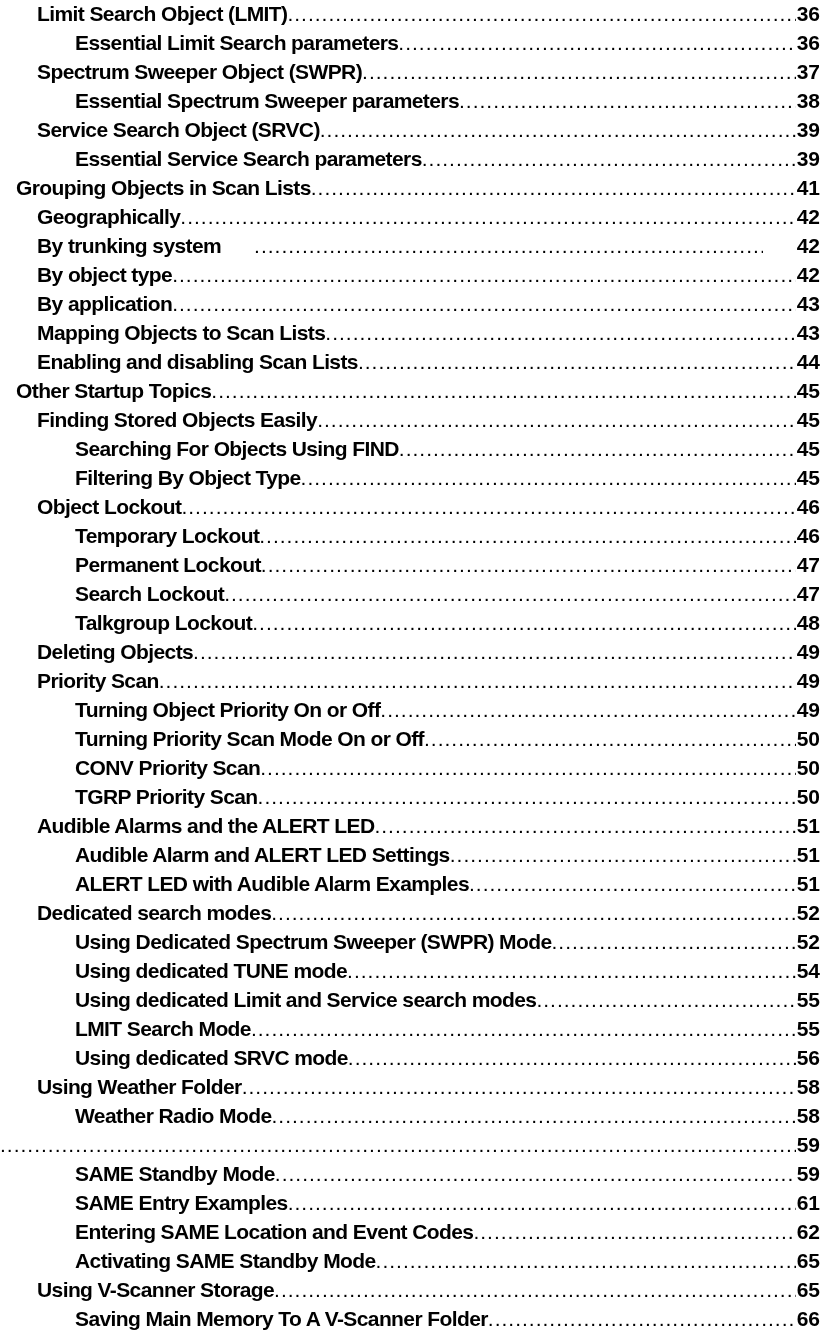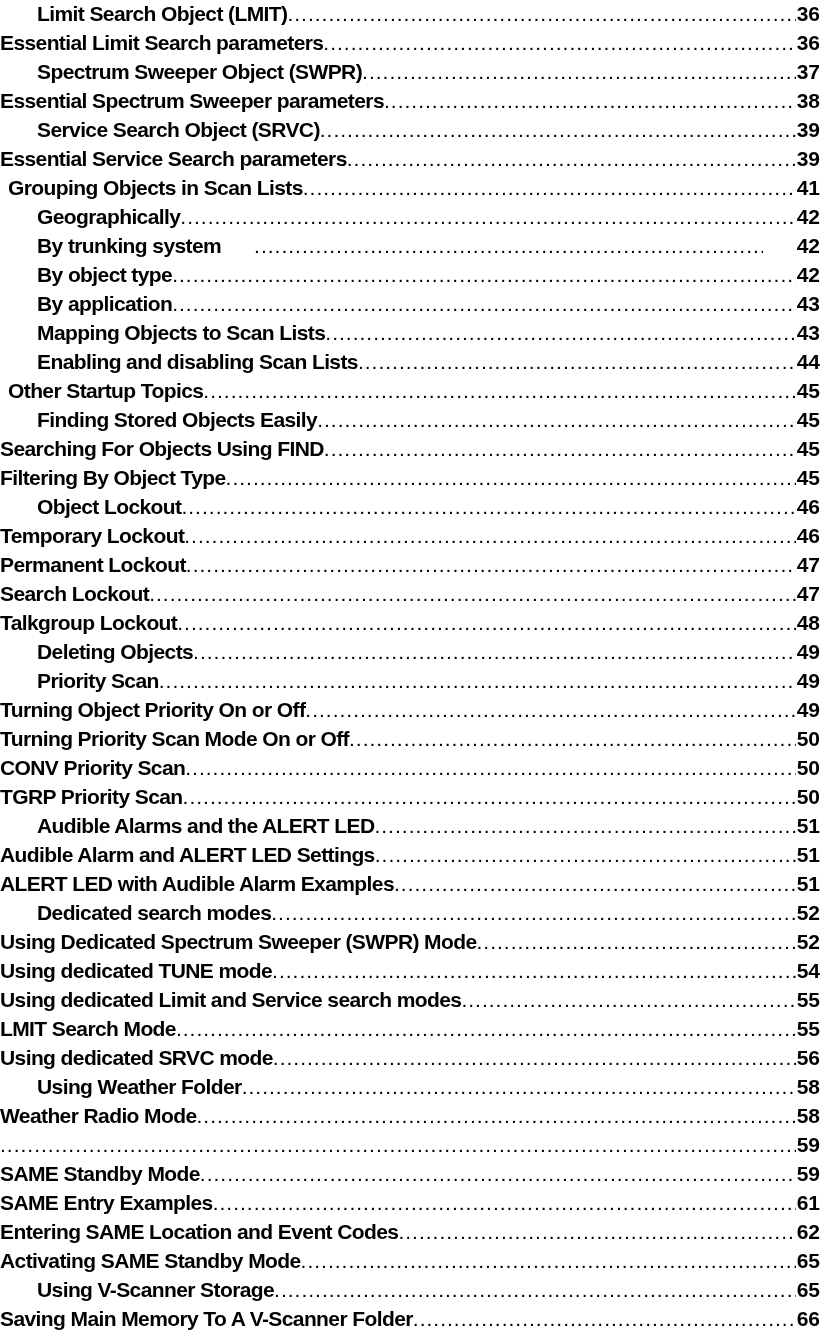--- a/index.html
+++ b/index.html
@@ -12,23 +12,23 @@
     font-size: 21px; color: #000; line-height: 24px;
     white-space: nowrap; overflow: hidden;
   }
   .row .title { flex: 0 0 auto; letter-spacing: -0.6px; transform-origin: left; }
   .row .leader {
     flex: 1 1 auto; overflow: hidden; margin: 0 1px 0 0;
     letter-spacing: 1px; font-weight: normal;
   }
   .row .leader::after { content: "........................................................................................................................................................................................................................................................"; }
   .row .page { flex: 0 0 auto; text-align: right; padding-right: 2px; }
-  .lvl0 .title { padding-left: 8px; }
+  .lvl0 .title { padding-left: 16px; }
   .lvl1 .title { padding-left: 37px; }
-  .lvl2 .title { }
+  .lvl2 .title { padding-left: 75px; }
 </style>
 </head>
 <body>
 
 <div id="toc">
     <div class="row lvl1" style="top: -3px;">
       <span class="title">Limit Search Object (LMIT)</span>
       <span class="leader"></span>
       <span class="page">36</span>
     </div>

